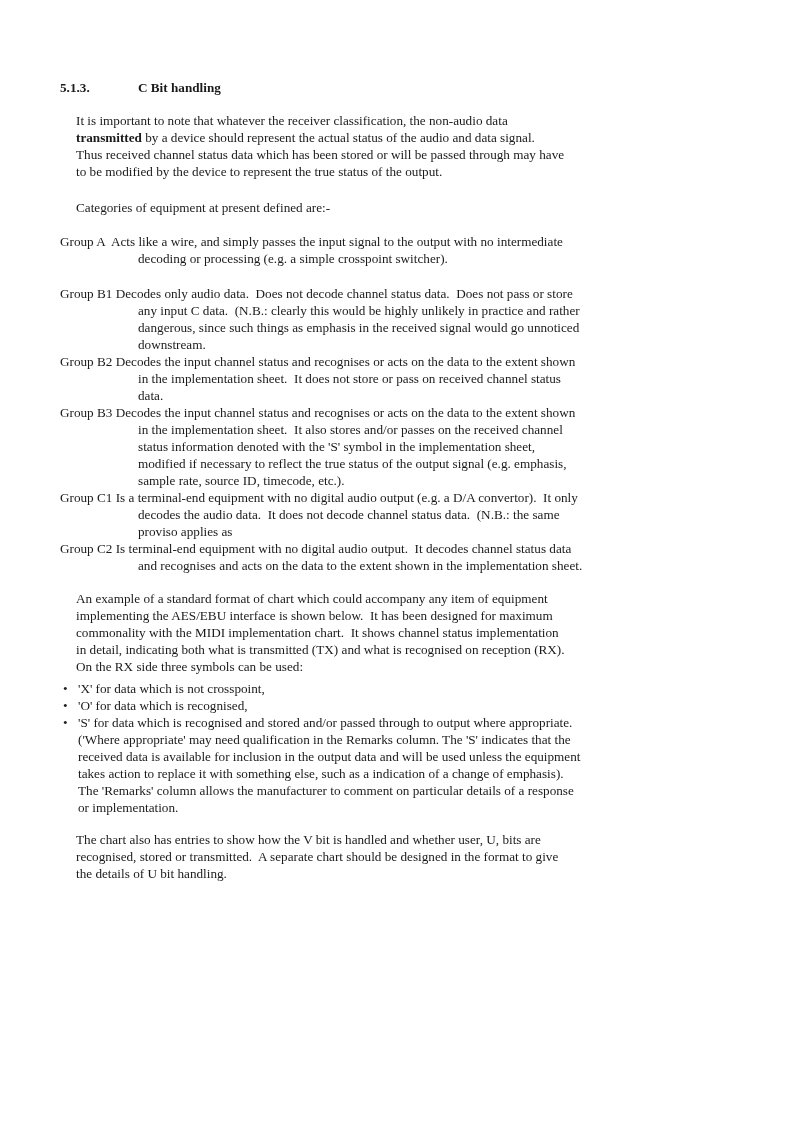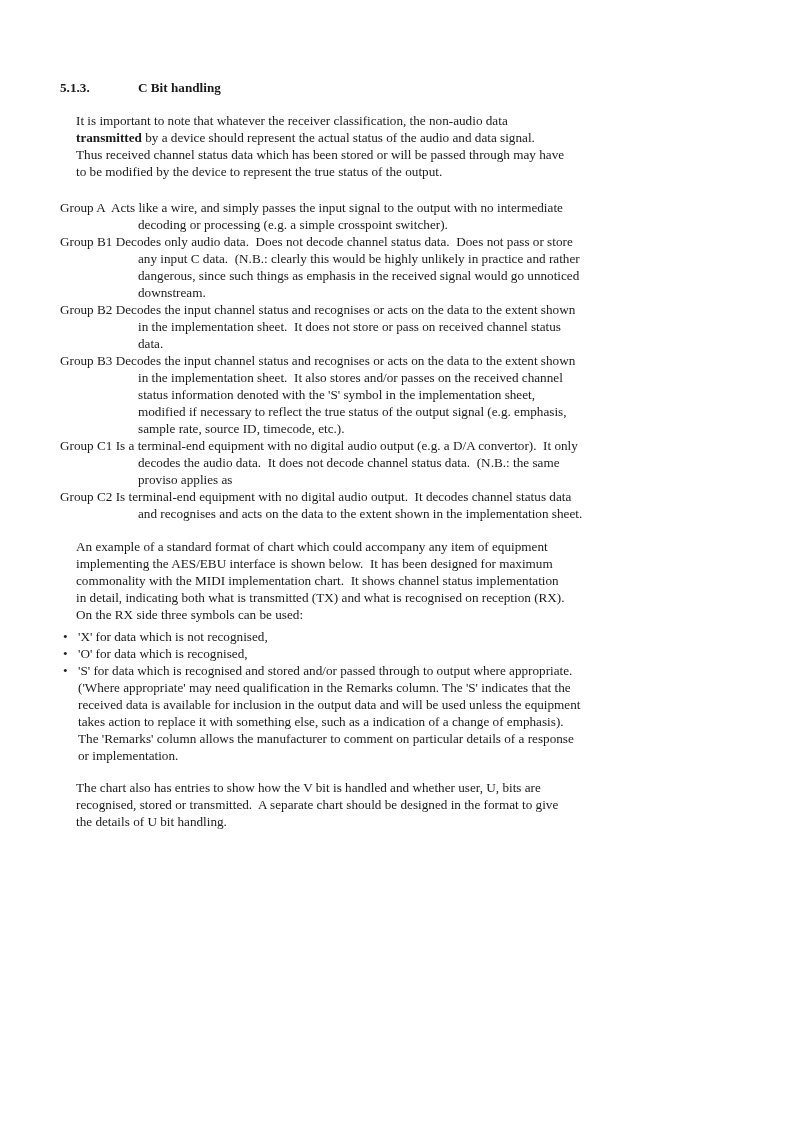--- a/index.html
+++ b/index.html
@@ -41,21 +41,21 @@
   .para-intro   { margin-bottom: 19px; }
   .para-categories { margin-bottom: 17px; }
   .para-impl    { margin-bottom: 5px; }
   .para-vbit    { margin-top: 15px; }
 
   .group {
     padding-left: 78px;
     text-indent: -78px;
     white-space: pre-wrap;
   }
-  .group-a { }
+  .group-a { margin-bottom: 18px; }
 
   .bullet {
     position: relative;
     padding-left: 18px;
     white-space: pre-wrap;
   }
   .bullet-dot {
     position: absolute;
     left: 3px;
     top: 0;
@@ -64,31 +64,32 @@
 </style>
 </head>
 <body>
 
 <div class="page">
 
   <div class="heading heading-1"><span class="h-num">5.1.3.</span><span class="h-title">C Bit handling</span></div>
 
   <p class="para para-intro"><span>It is important to note that whatever the receiver classification, the non-audio data </span><b>transmitted</b><span> by a device should represent the actual status of the audio and data signal.  Thus received channel status data which has been stored or will be passed through may have to be modified by the device to represent the true status of the output.</span></p>
 
+  <p class="para para-categories">Categories of equipment at present defined are:-</p>
 
   <div class="group group-a"><span class="group-label">Group A  </span><span class="group-text">Acts like a wire, and simply passes the input signal to the output with no intermediate decoding or processing (e.g. a simple crosspoint switcher).</span></div>
 
   <div class="group"><span class="group-label">Group B1 </span><span class="group-text">Decodes only audio data.  Does not decode channel status data.  Does not pass or store any input C data.  (N.B.: clearly this would be highly unlikely in practice and rather dangerous, since such things as emphasis in the received signal would go unnoticed downstream.</span></div>
   <div class="group"><span class="group-label">Group B2 </span><span class="group-text">Decodes the input channel status and recognises or acts on the data to the extent shown in the implementation sheet.  It does not store or pass on received channel status data.</span></div>
   <div class="group"><span class="group-label">Group B3 </span><span class="group-text">Decodes the input channel status and recognises or acts on the data to the extent shown in the implementation sheet.  It also stores and/or passes on the received channel status information denoted with the 'S' symbol in the implementation sheet, modified if necessary to reflect the true status of the output signal (e.g. emphasis, sample rate, source ID, timecode, etc.).</span></div>
   <div class="group"><span class="group-label">Group C1 </span><span class="group-text">Is a terminal-end equipment with no digital audio output (e.g. a D/A convertor).  It only decodes the audio data.  It does not decode channel status data.  (N.B.: the same proviso applies as</span></div>
   <div class="group"><span class="group-label">Group C2 </span><span class="group-text">Is terminal-end equipment with no digital audio output.  It decodes channel status data and recognises and acts on the data to the extent shown in the implementation sheet.</span></div>
 
 
   <p class="para para-impl">An example of a standard format of chart which could accompany any item of equipment implementing the AES/EBU interface is shown below.  It has been designed for maximum commonality with the MIDI implementation chart.  It shows channel status implementation in detail, indicating both what is transmitted (TX) and what is recognised on reception (RX).  On the RX side three symbols can be used:</p>
 
-  <div class="bullet"><span class="bullet-dot">•</span><span class="bullet-text">'X' for data which is not recognised,</span></div>
+  <div class="bullet"><span class="bullet-dot">•</span><span class="bullet-text">'X' for data which is not crosspoint,</span></div>
   <div class="bullet"><span class="bullet-dot">•</span><span class="bullet-text">'O' for data which is recognised,</span></div>
   <div class="bullet"><span class="bullet-dot">•</span><span class="bullet-text">'S' for data which is recognised and stored and/or passed through to output where appropriate.  ('Where appropriate' may need qualification in the Remarks column. The 'S' indicates that the received data is available for inclusion in the output data and will be used unless the equipment takes action to replace it with something else, such as a indication of a change of emphasis).  The 'Remarks' column allows the manufacturer to comment on particular details of a response or implementation.</span></div>
 
   <p class="para para-vbit">The chart also has entries to show how the V bit is handled and whether user, U, bits are recognised, stored or transmitted.  A separate chart should be designed in the format to give the details of U bit handling.</p>
 
 </div>
 
 </body></html>

